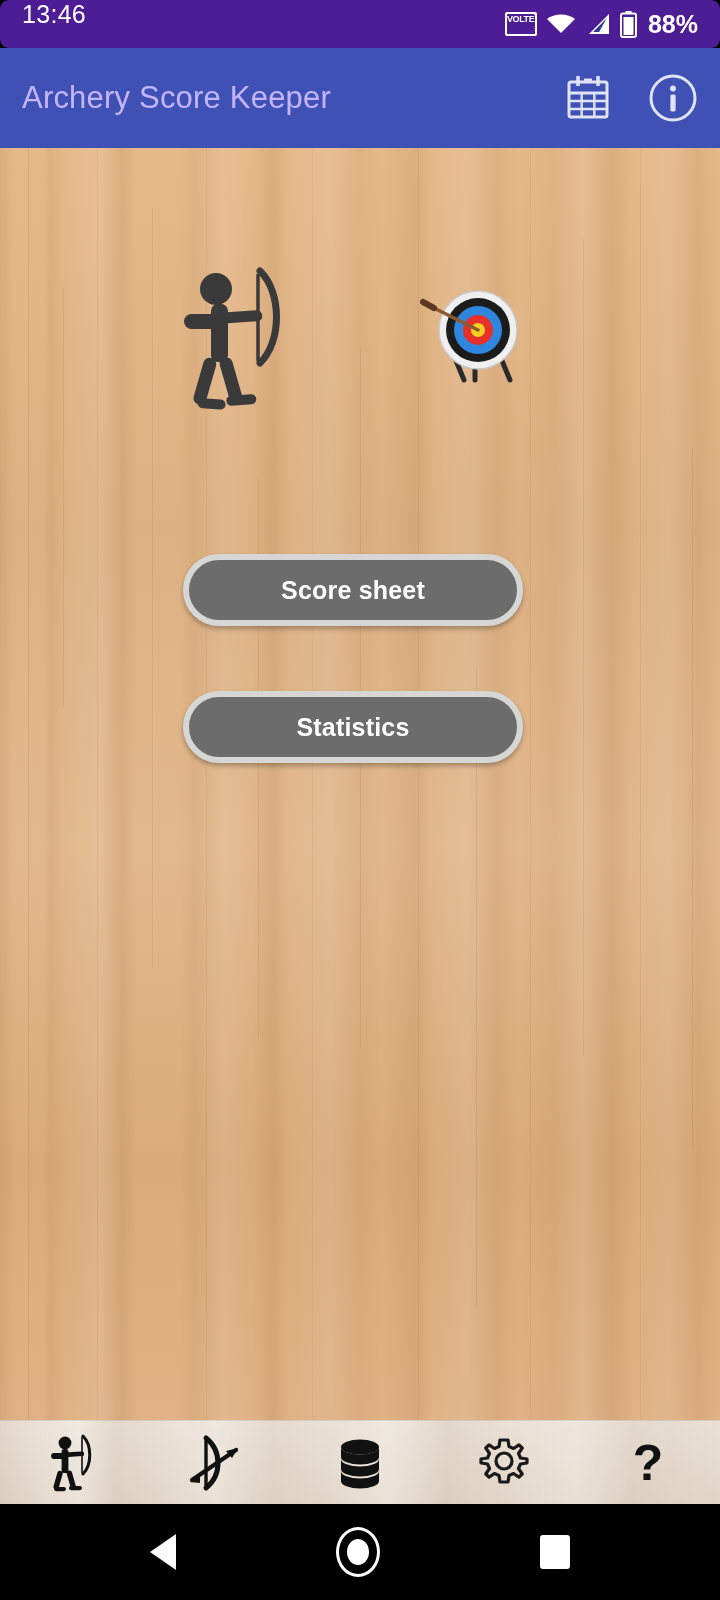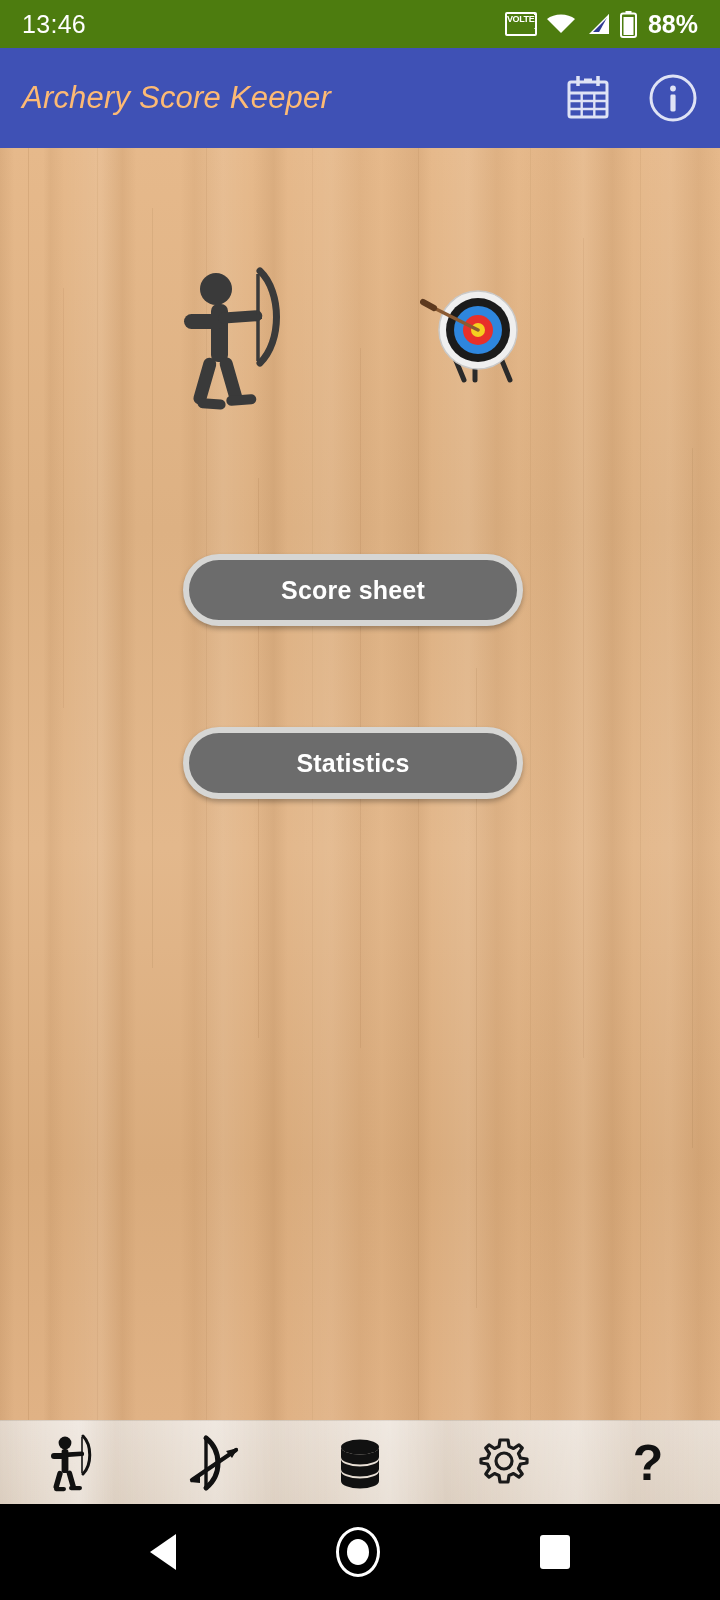--- a/index.html
+++ b/index.html
@@ -12,25 +12,26 @@
   }
   #phone {
     position:relative;
     width:720px; height:1600px;
     display:flex; flex-direction:column;
   }
 
   
   #status-bar {
     height:48px;
-    background:#4d7c0f;
-    display:flex; align-items:center;
+    background:#4c1d95;
+    display:flex; 
     padding:0 22px;
     flex:0 0 48px;
     position:relative;
+    border-radius:9px;
   }
   #status-time {
     color:#fff; font-size:25px; font-weight:400;
     letter-spacing:0.3px;
   }
   #status-icons {
     margin-left:auto;
     display:flex; align-items:center; gap:9px;
   }
   .volte-box {
@@ -60,23 +61,22 @@
 
   
   #app-bar {
     height:100px;
     background:#3f51b5;
     display:flex; align-items:center;
     padding:0 22px;
     flex:0 0 100px;
   }
   #app-title {
-    color:#fdba74; font-size:31px; font-weight:400;
+    color:#c4b5fd; font-size:31px; font-weight:400;
     letter-spacing:0.2px;
-    font-style:italic;
   }
   #app-bar-actions {
     margin-left:auto; display:flex; align-items:center; gap:38px;
   }
   .appbar-icon { cursor:pointer; display:block; }
 
   
   #main {
     flex:1 1 auto;
     position:relative;
@@ -113,21 +113,21 @@
   }
   #archer-art { position:absolute; left:178px; top:0; }
   #target-art { position:absolute; left:420px; top:18px; }
 
   
   #menu-buttons {
     position:absolute;
     left:183px; top:406px;
     width:340px;
     display:flex; flex-direction:column;
-    gap:101px;
+    gap:65px;
   }
   .menu-btn {
     width:340px; height:72px;
     background:#6c6c6c;
     border:6px solid #d6d6d4;
     border-radius:40px;
     color:#fff;
     font-size:25px; font-weight:700;
     display:flex; align-items:center; justify-content:center;
     cursor:pointer;

